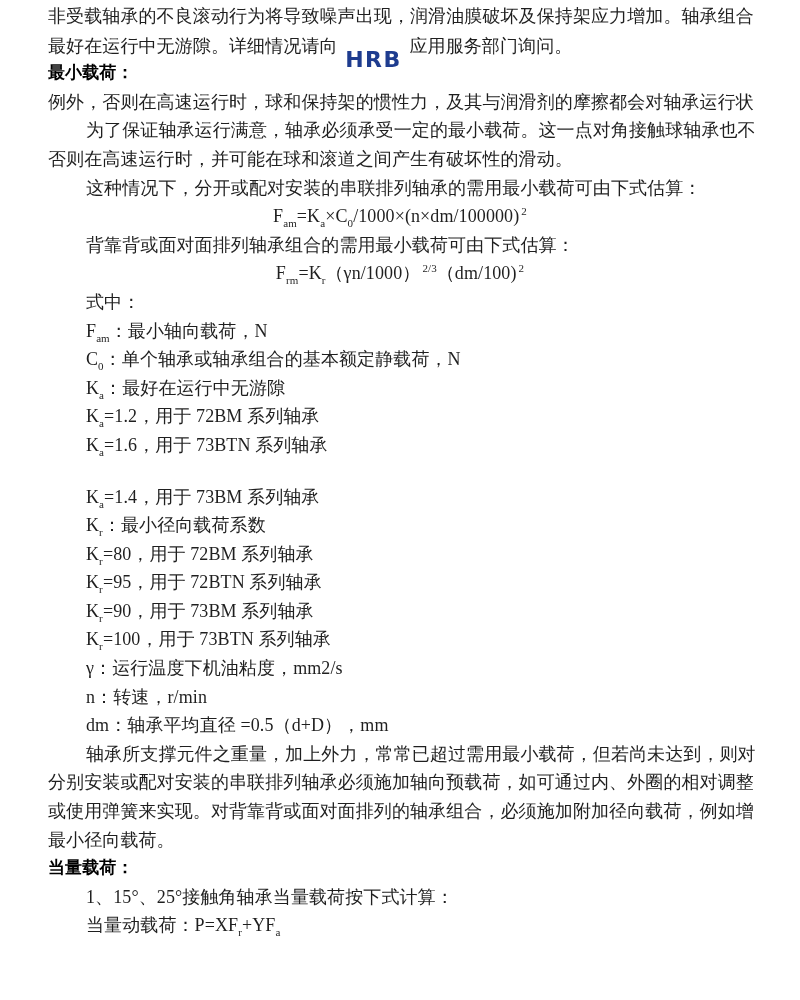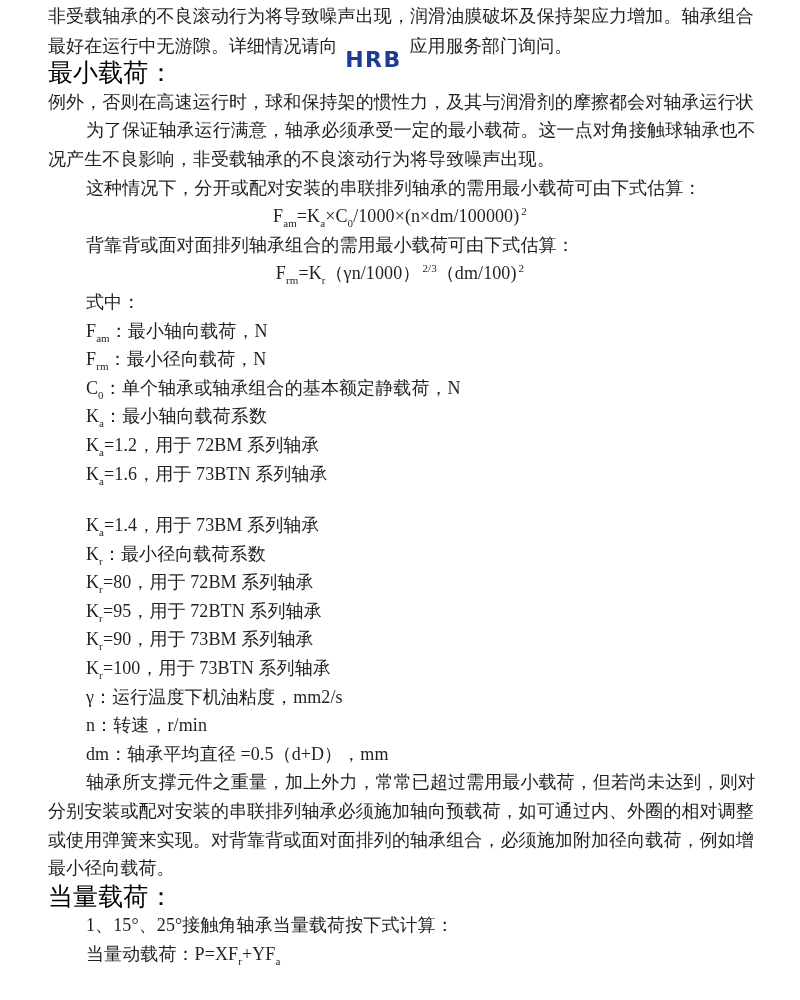--- a/index.html
+++ b/index.html
@@ -20,23 +20,23 @@
   }
   .line {
     font-size: 18px;
     line-height: 28.6px;
     height: 28.6px;
     white-space: nowrap;
     letter-spacing: 0.1px;
   }
   .indent, .var { padding-left: 38px; }
   .heading {
-    font-weight: 400;
+    font-weight: 700;
     color: #000000;
-    font-size: 25px;
+    font-size: 17px;
   }
   .formula {
     text-align: center;
     padding-right: 10px;
   }
   .formula sup { margin-left: 2px; }
   sub {
     font-size: 11px;
     line-height: 0;
   }
@@ -57,30 +57,29 @@
 </style>
 </head>
 <body>
 
 <div class="page" style="background: rgb(255, 255, 255); color: rgb(31, 31, 31);">
     <div class="line body">非受载轴承的不良滚动行为将导致噪声出现，润滑油膜破坏及保持架应力增加。轴承组合</div>
     <div class="line logo-line"><span>最好在运行中无游隙。详细情况请向 </span><span class="logo" style="color: rgb(30, 60, 143);">HRB</span><span> 应用服务部门询问。</span></div>
     <div class="line heading">最小载荷：</div>
     <div class="line body">例外，否则在高速运行时，球和保持架的惯性力，及其与润滑剂的摩擦都会对轴承运行状</div>
     <div class="line indent">为了保证轴承运行满意，轴承必须承受一定的最小载荷。这一点对角接触球轴承也不</div>
-    <div class="line body">况产生不良影响，非受载轴承的不良滚动行为将导致噪声出现。</div>
+    <div class="line body">否则在高速运行时，并可能在球和滚道之间产生有破坏性的滑动。</div>
     <div class="line indent">这种情况下，分开或配对安装的串联排列轴承的需用最小载荷可由下式估算：</div>
     <div class="line formula"><span>F</span><sub>am</sub><span>=K</span><sub>a</sub><span>×C</span><sub>0</sub><span>/1000×(n×dm/100000)</span><sup>2</sup></div>
     <div class="line indent">背靠背或面对面排列轴承组合的需用最小载荷可由下式估算：</div>
     <div class="line formula"><span>F</span><sub>rm</sub><span>=K</span><sub>r</sub><span>（γn/1000）</span><sup>2/3</sup><span>（dm/100)</span><sup>2</sup></div>
     <div class="line indent">式中：</div>
     <div class="line var"><span>F</span><sub>am</sub><span>：最小轴向载荷，N</span></div>
-    <div class="line var"><span>F</span><sub>rm</sub><span>：最小径向载荷，N</span></div>
     <div class="line var"><span>C</span><sub>0</sub><span>：单个轴承或轴承组合的基本额定静载荷，N</span></div>
-    <div class="line var"><span>K</span><sub>a</sub><span>：最小轴向载荷系数</span></div>
+    <div class="line var"><span>K</span><sub>a</sub><span>：最好在运行中无游隙</span></div>
     <div class="line var"><span>K</span><sub>a</sub><span>=1.2，用于 72BM 系列轴承</span></div>
     <div class="line var"><span>K</span><sub>a</sub><span>=1.6，用于 73BTN 系列轴承</span></div>
     <div class="line spacer"></div>
     <div class="line var"><span>K</span><sub>a</sub><span>=1.4，用于 73BM 系列轴承</span></div>
     <div class="line var"><span>K</span><sub>r</sub><span>：最小径向载荷系数</span></div>
     <div class="line var"><span>K</span><sub>r</sub><span>=80，用于 72BM 系列轴承</span></div>
     <div class="line var"><span>K</span><sub>r</sub><span>=95，用于 72BTN 系列轴承</span></div>
     <div class="line var"><span>K</span><sub>r</sub><span>=90，用于 73BM 系列轴承</span></div>
     <div class="line var"><span>K</span><sub>r</sub><span>=100，用于 73BTN 系列轴承</span></div>
     <div class="line var">γ：运行温度下机油粘度，mm2/s</div>

